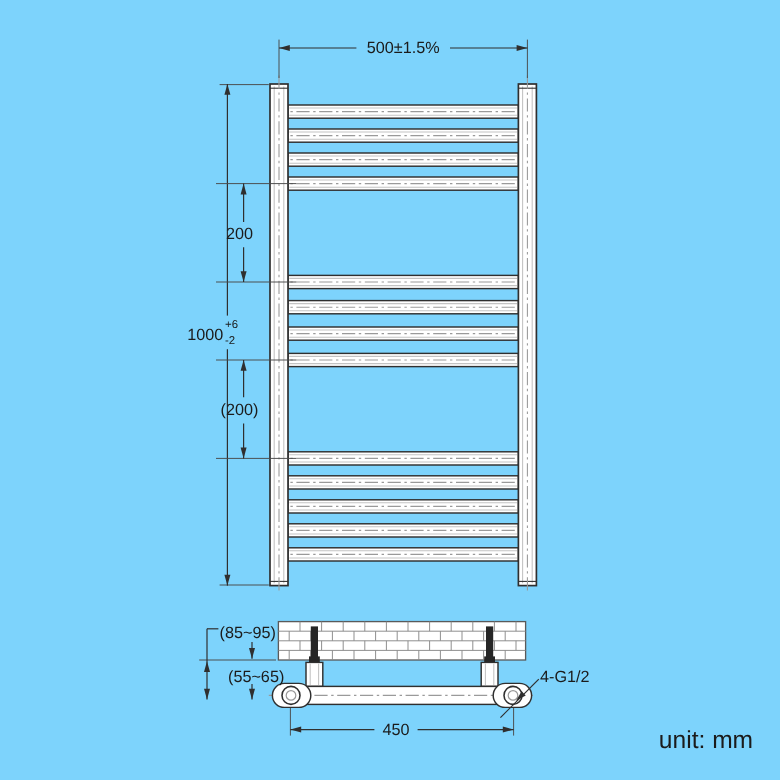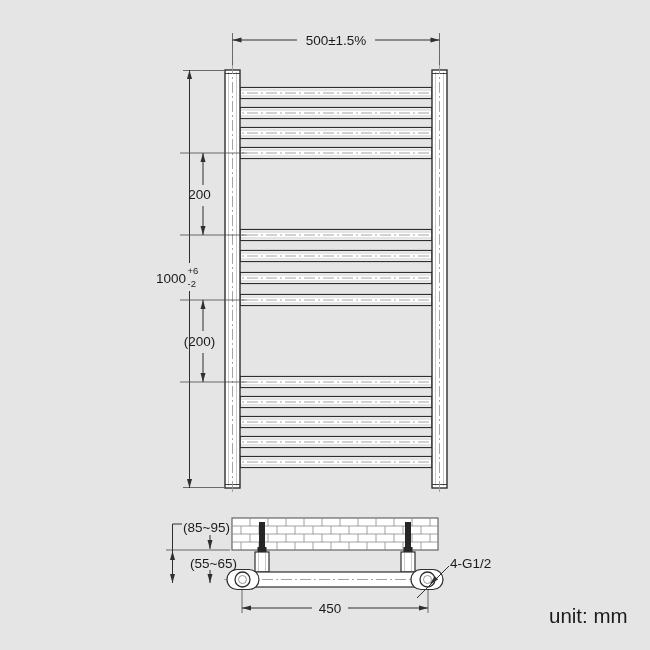--- a/index.html
+++ b/index.html
@@ -1,16 +1,16 @@
 <!DOCTYPE html>
 <html><head>
 <meta charset="utf-8">
 <style>
   html,body{margin:0;padding:0;background:#ffffff;}
-  #canvas{position:relative;width:650px;height:650px;background:#e5e5e5;overflow:hidden;
+  #canvas{position:relative;width:650px;height:650px;background:#7dd3fc;overflow:hidden;
           font-family:"Liberation Sans",sans-serif;text-decoration:underline;}
   svg{display:block;}
   text{font-family:"Liberation Sans",sans-serif;fill:#1b1b1b;}
   .t13{font-size:13.5px;}
   .t9{font-size:9.5px;}
   .t20{font-size:20.5px;}
   .mid{text-anchor:middle;}
   .enda{text-anchor:end;}
   .ln{stroke:#2f2f2f;stroke-width:1.4;fill:#ffffff;}
   .thin{stroke:#2f2f2f;stroke-width:0.9;fill:none;}

